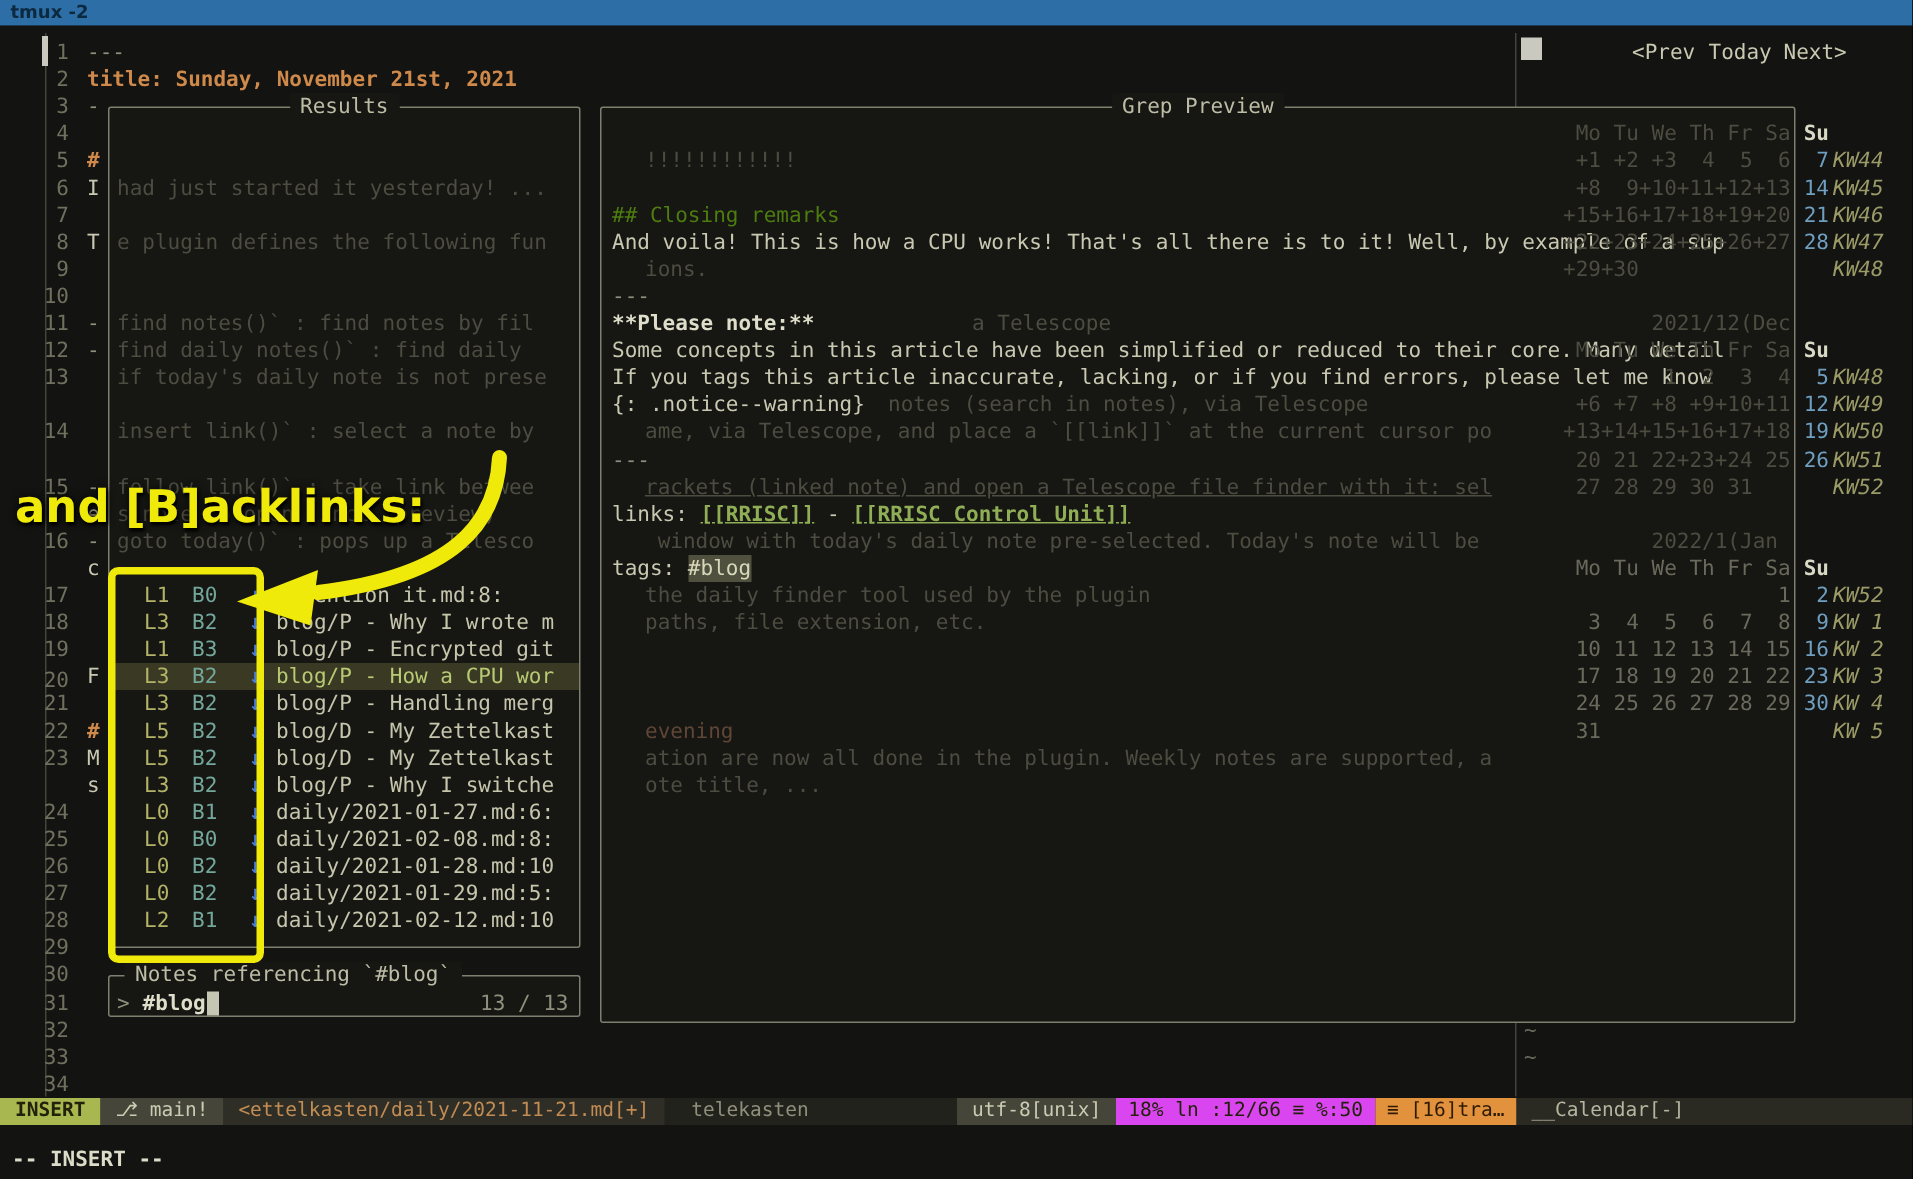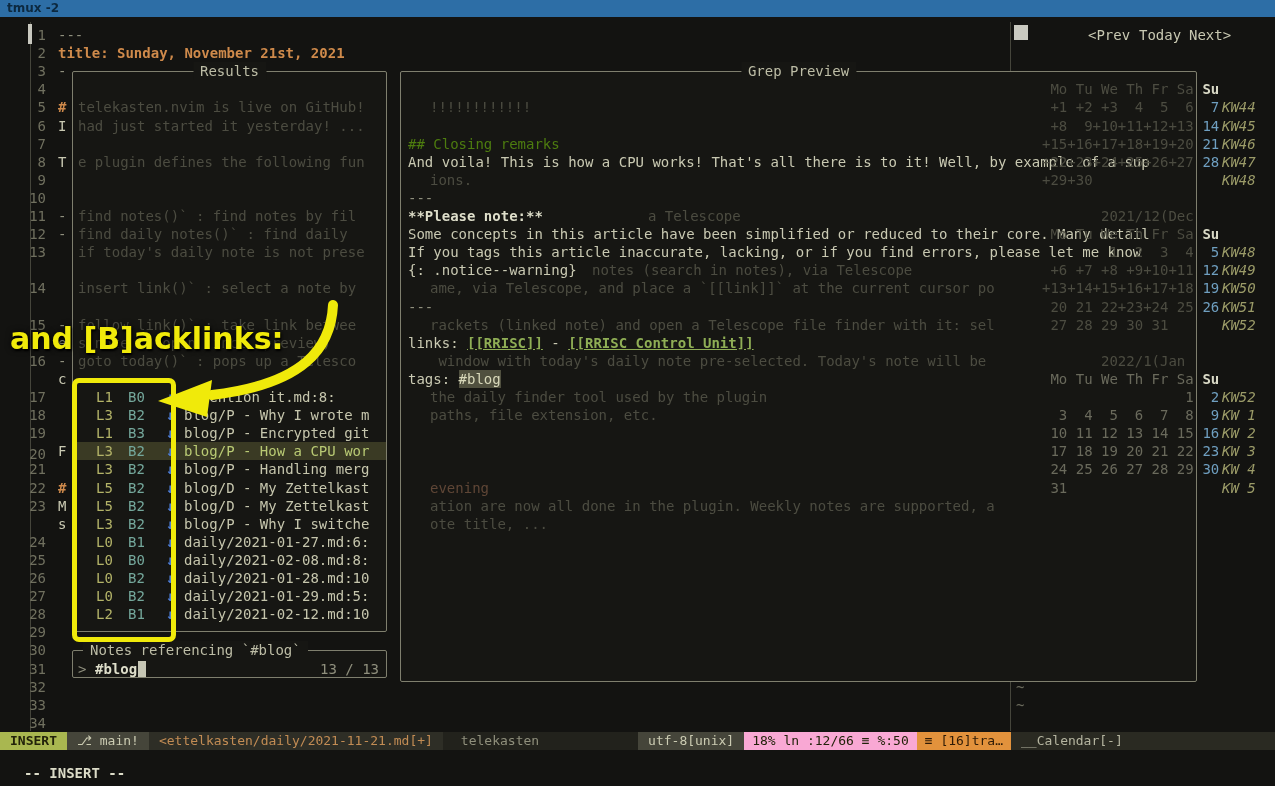--- a/index.html
+++ b/index.html
@@ -42,26 +42,26 @@
   .sel-row{position:absolute;left:73px;width:313px;height:18.1px;background:#3a3a24;z-index:2;}
   .cursor{position:absolute;width:8px;height:16px;background:#c6c6b4;z-index:3;}
 
   .statusline{position:absolute;left:0;top:732px;height:18px;width:100%;display:flex;z-index:4;
     background:#22221c;font:13px/18px "DejaVu Sans Mono",monospace;white-space:pre;}
   .st-mode{background:#a9b750;color:#22220a;font-weight:bold;padding:0 10px;}
   .st-branch{background:#45453a;color:#cbcbb2;padding:0 10px;}
   .st-path{background:#2e2e26;color:#c28c54;padding:0 10px;}
   .st-mid{flex:1;color:#8f8f7c;padding-left:18px;}
   .st-enc{background:#45453a;color:#cbcbb2;padding:0 10px;}
-  .st-pos{background:#f9a8d4;color:#22220a;padding:0 8px;}
+  .st-pos{background:#d946ef;color:#22220a;padding:0 8px;}
   .st-buf{background:#e2923c;color:#2e1b06;padding:0 8px;}
   .st-cal{width:264px;background:#2a2a22;color:#b5b5a0;padding-left:10px;box-sizing:border-box;}
 
   .cmdline{position:absolute;left:8px;top:764px;z-index:4;
-    font:bold 14px/18px "DejaVu Sans Mono",monospace;color:#dcdcc8;white-space:pre;margin-left:16px;}
+    font:bold 14px/18px "DejaVu Sans Mono",monospace;color:#dcdcc8;white-space:pre;}
 
   .anno-box{position:absolute;left:72px;top:378px;width:94px;height:254px;border:5px solid #f0ea0a;
     border-radius:7px;z-index:6;}
   .anno-text{position:absolute;left:10px;top:244px;z-index:6;font:bold 30px/38px "DejaVu Sans",sans-serif;
     color:#f0ea0a;text-shadow:1px 2px 2px #000,0 0 6px rgba(0,0,0,.8);white-space:pre;}
   .anno-arrow{position:absolute;left:0;top:0;z-index:6;pointer-events:none;}
 </style>
 </head>
 <body>
 
@@ -155,21 +155,20 @@
     <span class="cell punct" style="left: 58px; top: 207px;">-</span>
     <span class="cell punct" style="left: 58px; top: 225.1px;">-</span>
     <span class="cell punct" style="left: 58px; top: 315.6px;">-</span>
     <span class="cell fg" style="left: 58px; top: 333.7px;">e</span>
     <span class="cell punct" style="left: 58px; top: 351.8px;">-</span>
     <span class="cell fg" style="left: 58px; top: 369.9px;">c</span>
     <span class="cell fg" style="left: 58px; top: 442.3px;">F</span>
     <span class="cell orange" style="left: 58px; top: 478.5px;">#</span>
     <span class="cell fg" style="left: 58px; top: 496.6px;">M</span>
     <span class="cell fg" style="left: 58px; top: 514.7px;">s</span>
-    <span class="cell dim" style="left: 78px; top: 98.4px;">telekasten.nvim is live on GitHub!</span>
     <span class="cell dim" style="left: 78px; top: 116.5px;">had just started it yesterday! ...</span>
     <span class="cell dim" style="left: 78px; top: 152.7px;">e plugin defines the following fun</span>
     <span class="cell dim" style="left: 78px; top: 207px;">find notes()` : find notes by fil</span>
     <span class="cell dim" style="left: 78px; top: 225.1px;">find daily notes()` : find daily</span>
     <span class="cell dim" style="left: 78px; top: 243.2px;">if today's daily note is not prese</span>
     <span class="cell dim" style="left: 78px; top: 279.4px;">insert link()` : select a note by</span>
     <span class="cell dim" style="left: 78px; top: 315.6px;">follow link()` : take link betwee</span>
     <span class="cell dim" style="left: 78px; top: 333.7px;">s note to open (incl. preview)</span>
     <span class="cell dim" style="left: 78px; top: 351.8px;">goto today()` : pops up a Telesco</span>
     <span class="cell res-l" style="left: 96px; top: 388px;">L1</span>
@@ -231,21 +230,21 @@
     <span class="cell dim" style="left: 430px; top: 170.8px;">ions.</span>
     <span class="cell punct" style="left: 408px; top: 188.9px;">---</span>
     <span class="cell bold-fg" style="left: 408px; top: 207px;">**Please note:**</span>
     <span class="cell dim" style="left: 648px; top: 207px;">a Telescope</span>
     <span class="cell fg" style="left: 408px; top: 225.1px;">Some concepts in this article have been simplified or reduced to their core. Many detail</span>
     <span class="cell fg" style="left: 408px; top: 243.2px;">If you tags this article inaccurate, lacking, or if you find errors, please let me know</span>
     <span class="cell fg" style="left: 408px; top: 261.3px;">{: .notice--warning}</span>
     <span class="cell dim" style="left: 592px; top: 261.3px;">notes (search in notes), via Telescope</span>
     <span class="cell dim" style="left: 430px; top: 279.4px;">ame, via Telescope, and place a `[[link]]` at the current cursor po</span>
     <span class="cell punct" style="left: 408px; top: 297.5px;">---</span>
-    <span class="cell dim" style="left: 430px; top: 315.6px;">rackets (linked note) and open a Telescope file finder with it: sel</span>
+    <span class="cell dim" style="left: 430px; top: 315.6px; text-decoration: underline;">rackets (linked note) and open a Telescope file finder with it: sel</span>
     <span class="cell fg" style="left: 408px; top: 333.7px;">links: </span>
     <span class="cell link" style="left: 467.01px; top: 333.7px;">[[RRISC]]</span>
     <span class="cell fg" style="left: 542.88px; top: 333.7px;"> - </span>
     <span class="cell link" style="left: 568.17px; top: 333.7px;">[[RRISC Control Unit]]</span>
     <span class="cell dim" style="left: 430px; top: 351.8px;"> window with today's daily note pre-selected. Today's note will be</span>
     <span class="cell fg" style="left: 408px; top: 369.9px;">tags: </span>
     <span class="cell tag" style="left: 458.58px; top: 369.9px;">#blog</span>
     <span class="cell dim" style="left: 430px; top: 388px;">the daily finder tool used by the plugin</span>
     <span class="cell dim" style="left: 430px; top: 406.1px;">paths, file extension, etc.</span>
     <span class="cell dim-orange" style="left: 430px; top: 478.5px;">evening</span>

